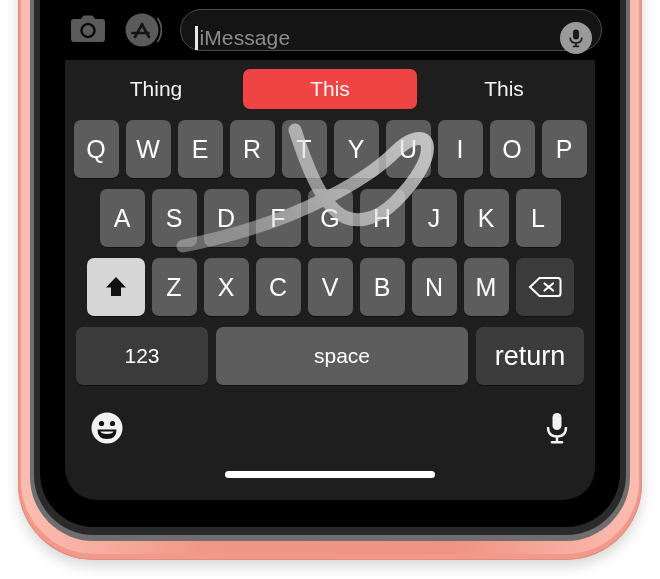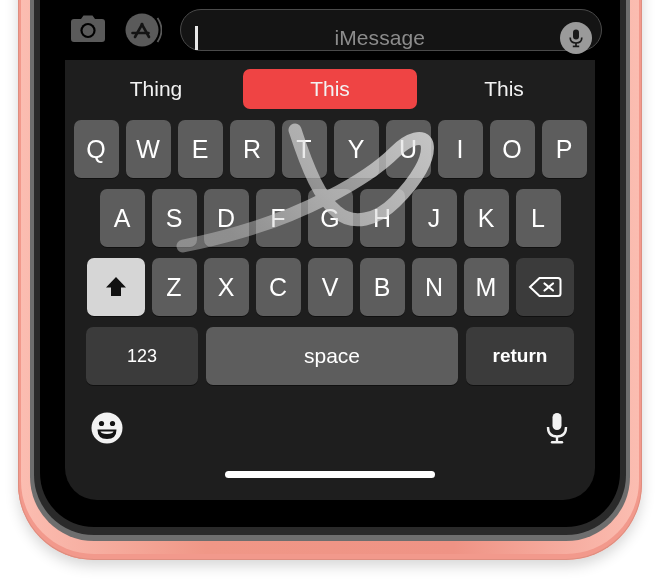--- a/index.html
+++ b/index.html
@@ -80,21 +80,20 @@
   #imessage-field {
     flex: 1 1 auto;
     height: 42px;
     border: 1.6px solid #4a4a4a;
     border-radius: 21px;
     background: #141414;
     display: flex;
     align-items: center;
     padding: 16px 6px 0 14px;
     position: relative;
-    text-align: center;
   }
   #text-caret {
     width: 2.5px; height: 24px;
     background: #e8e8e8;
     flex: 0 0 auto;
     margin-right: 2px;
   }
   #imessage-placeholder {
     flex: 1 1 auto;
     color: #8c8c8c;
@@ -183,27 +182,27 @@
   #backspace-key { width: 58px; }
 
   
   #row-4 {
     display: flex;
     justify-content: center;
     gap: 8px;
     padding: 0 5px;
     margin-bottom: 10px;
   }
-  #num-key { width: 112px; font-size: 18px; }
+  #num-key { width: 132px; font-size: 21px; }
   #space-key {
     width: 252px;
     background: #5d5d5d;
     font-size: 21px;
   }
-  #return-key { width: 108px; font-size: 19px; font-weight: bold; }
+  #return-key { width: 108px; font-size: 27px; }
 
   
   #row-5 {
     display: flex;
     align-items: center;
     justify-content: space-between;
     padding: 8px 25px 0 25px;
     height: 62px;
   }
 

